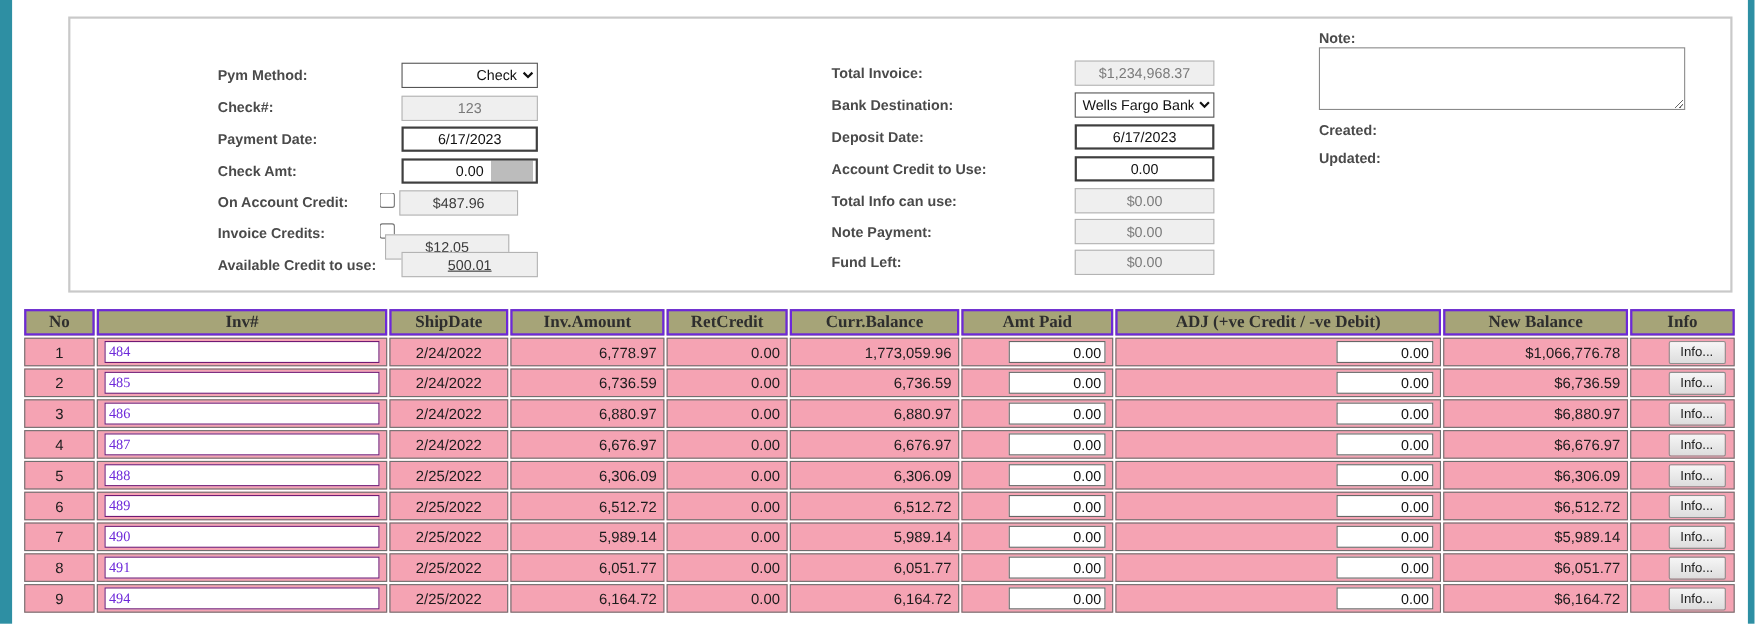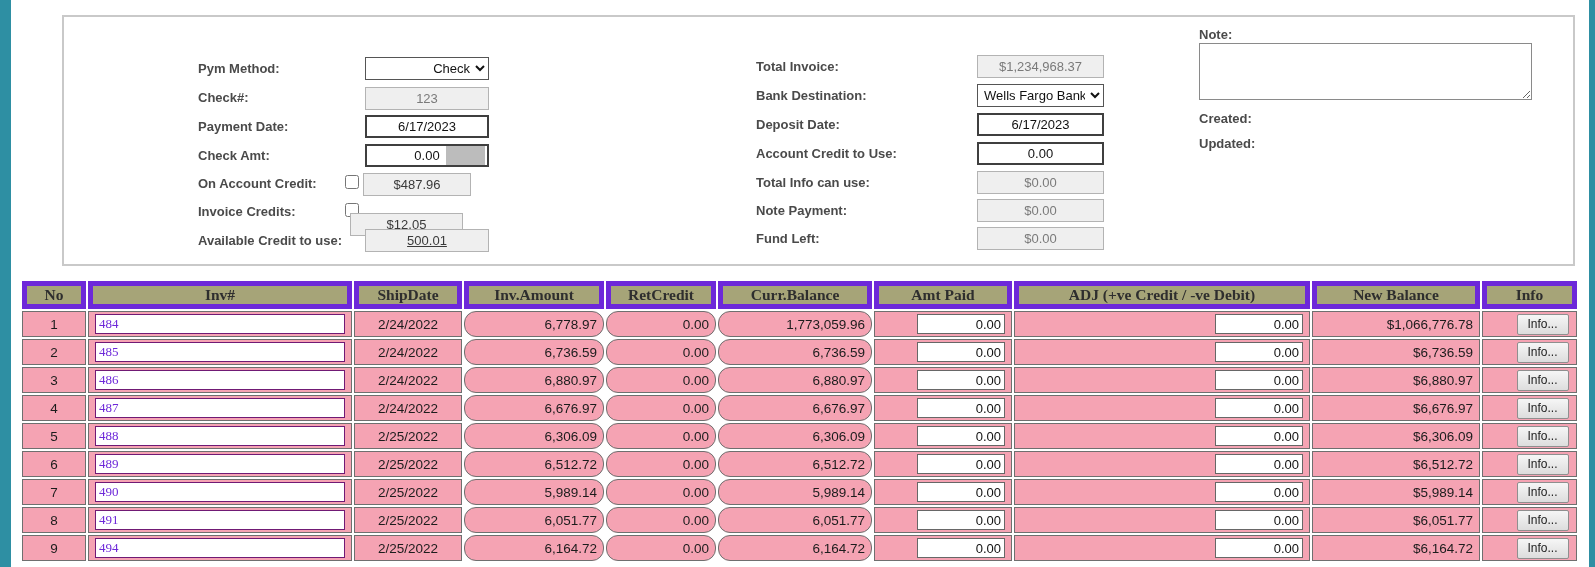--- a/index.html
+++ b/index.html
@@ -49,30 +49,30 @@
   
   .inv-table-wrap { position: absolute; left: 20px; top: 279px; }
   table.inv {
     border-collapse: separate; border-spacing: 2px;
     table-layout: fixed; background: #fff;
   }
   table.inv th {
     background: #A6A478; color: #2e2e2e;
     font-family: "Liberation Serif", "DejaVu Serif", serif;
     font-size: 15.5px; font-weight: bold;
-    border: 5px solid #6d28d9; height: 24px; text-align: center;
+    border: 2px solid #6d28d9; height: 24px; text-align: center;
     overflow: hidden; white-space: nowrap;
   }
   table.inv td {
     background: #F5A3B3; border: 1px solid #6f6f6f;
     height: 26px; font-size: 13.5px; color: #1c1c1c;
     overflow: hidden; white-space: nowrap; padding: 0 6px;
   }
   td.c { text-align: center; }
-  td.r { text-align: right; border-radius: 12px; }
+  td.r { text-align: right; }
   td.newbal { text-align: right; color: #8c8c8c; }
   .inv-input {
     width: 250px; height: 20px; border: 1px solid #701a75;
     font-size: 13px; padding: 0 3px; color: #6d28d9;
     font-family: Liberation Serif, serif;
   }
   .amt-input {
     width: 88px; height: 20px; border: 1px solid #676767;
     font-size: 13px; text-align: right; padding: 0 3px; color: #111;
     font-family: "Liberation Sans", sans-serif;

